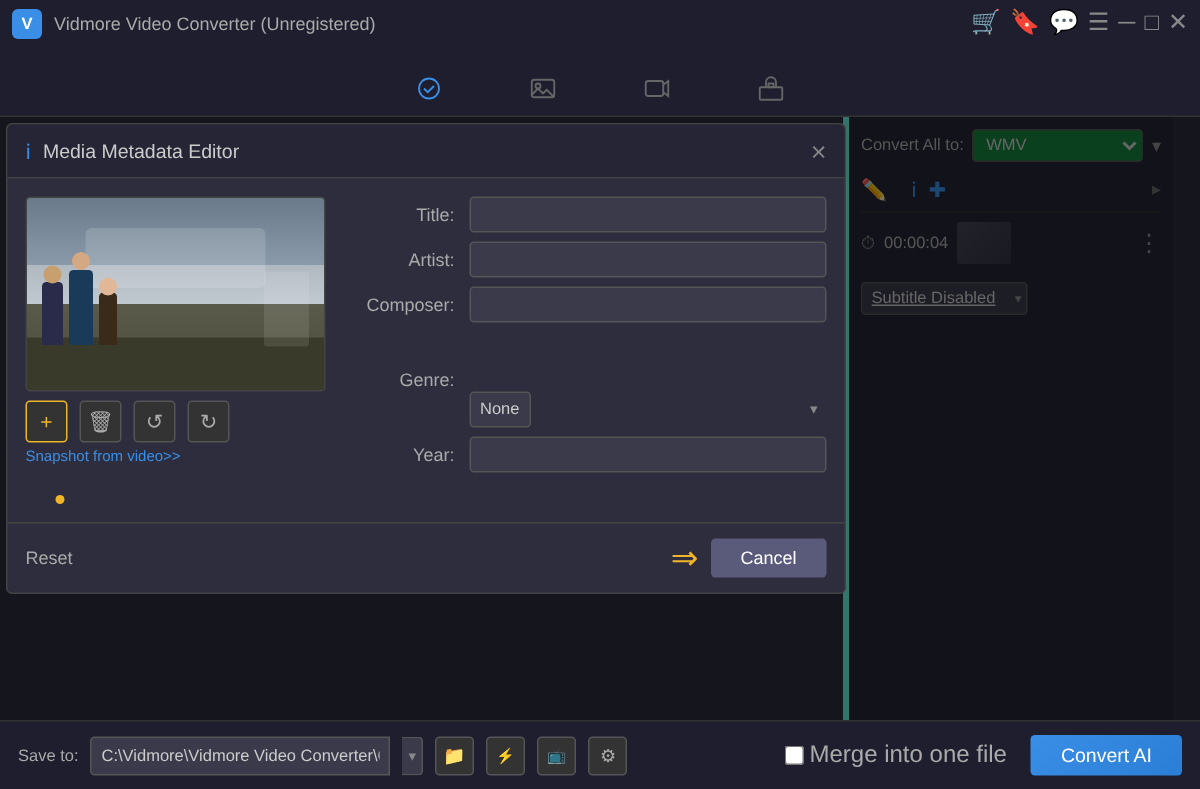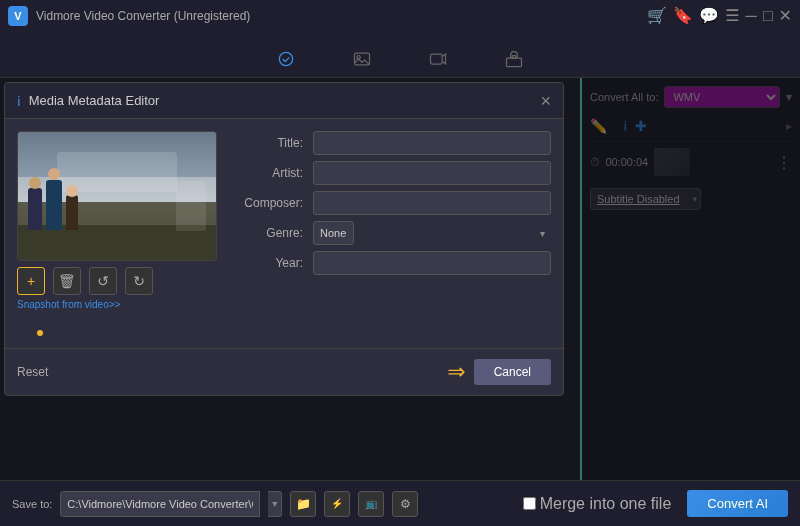--- a/index.html
+++ b/index.html
@@ -209,20 +209,21 @@
       color: #ccc;
       font-size: 11px;
       outline: none;
       appearance: none;
       cursor: pointer;
       position: relative;
     }
     .select-wrapper {
       flex: 1;
       position: relative;
+      margin-top: 40px;
     }
     .select-wrapper::after {
       content: '▾';
       position: absolute;
       right: 6px;
       top: 50%;
       transform: translateY(-50%);
       color: #888;
       pointer-events: none;
       font-size: 10px;
@@ -285,42 +286,42 @@
     .bg-content {
       width: 100%;
       height: 100%;
       position: relative;
       background: #2b2b3b;
     }
 
     
     .bg-right-panel {
       position: absolute;
-      right: 0;
+      right: 18px;
       top: 0;
       width: 220px;
       height: 100%;
       background: #252535;
-      border-left: 2px solid #5eead4;
+      border-left: 4px solid #5eead4;
       padding: 8px;
     }
 
     .convert-all-row {
       display: flex;
       align-items: center;
       gap: 6px;
       margin-bottom: 8px;
     }
     .convert-all-label {
       color: #aaa; font-size: 11px;
     }
     .format-select {
       flex: 1;
       height: 22px;
-      background: #a21caf;
+      background: #15803d;
       border: 1px solid #555;
       border-radius: 3px;
       color: #ccc;
       font-size: 11px;
       padding: 0 4px;
       outline: none;
     }
 
     .bg-icons-row {
       display: flex;

